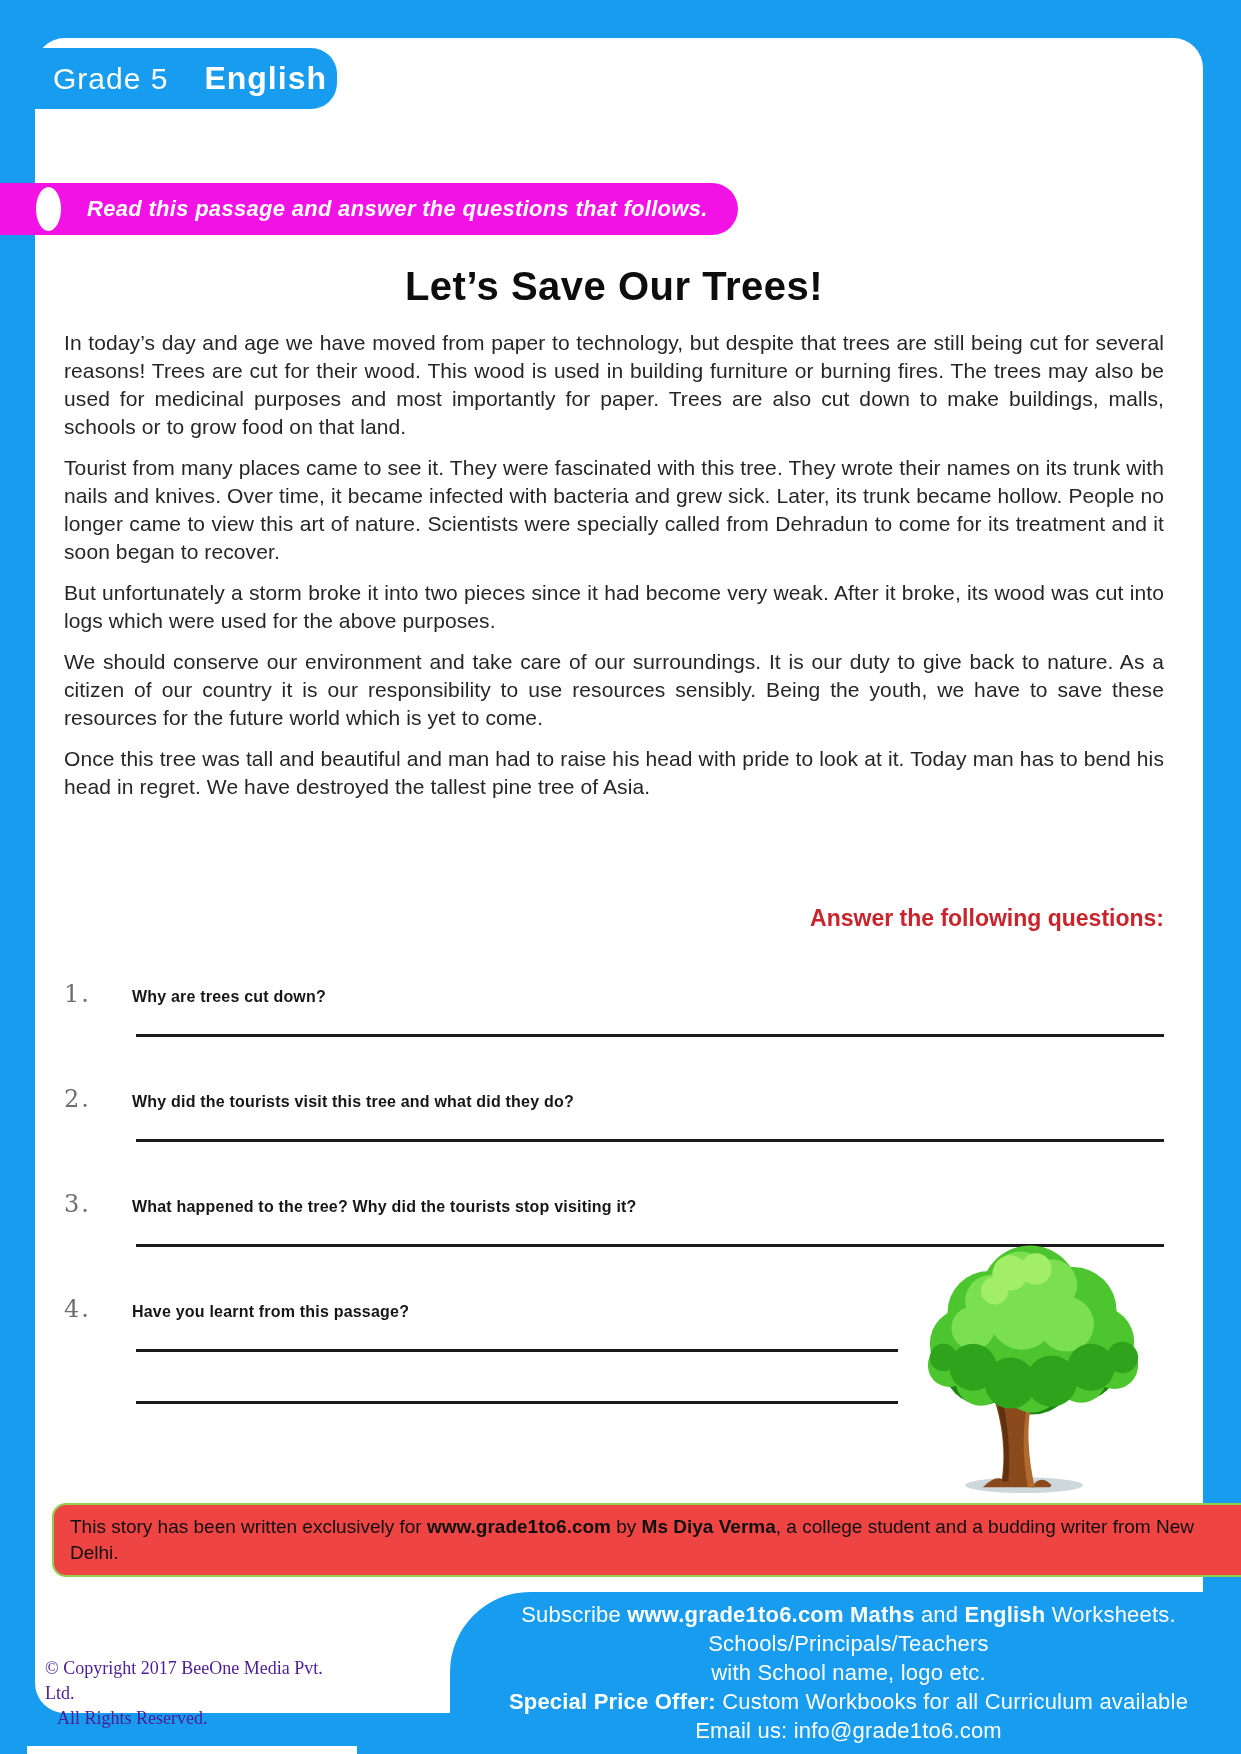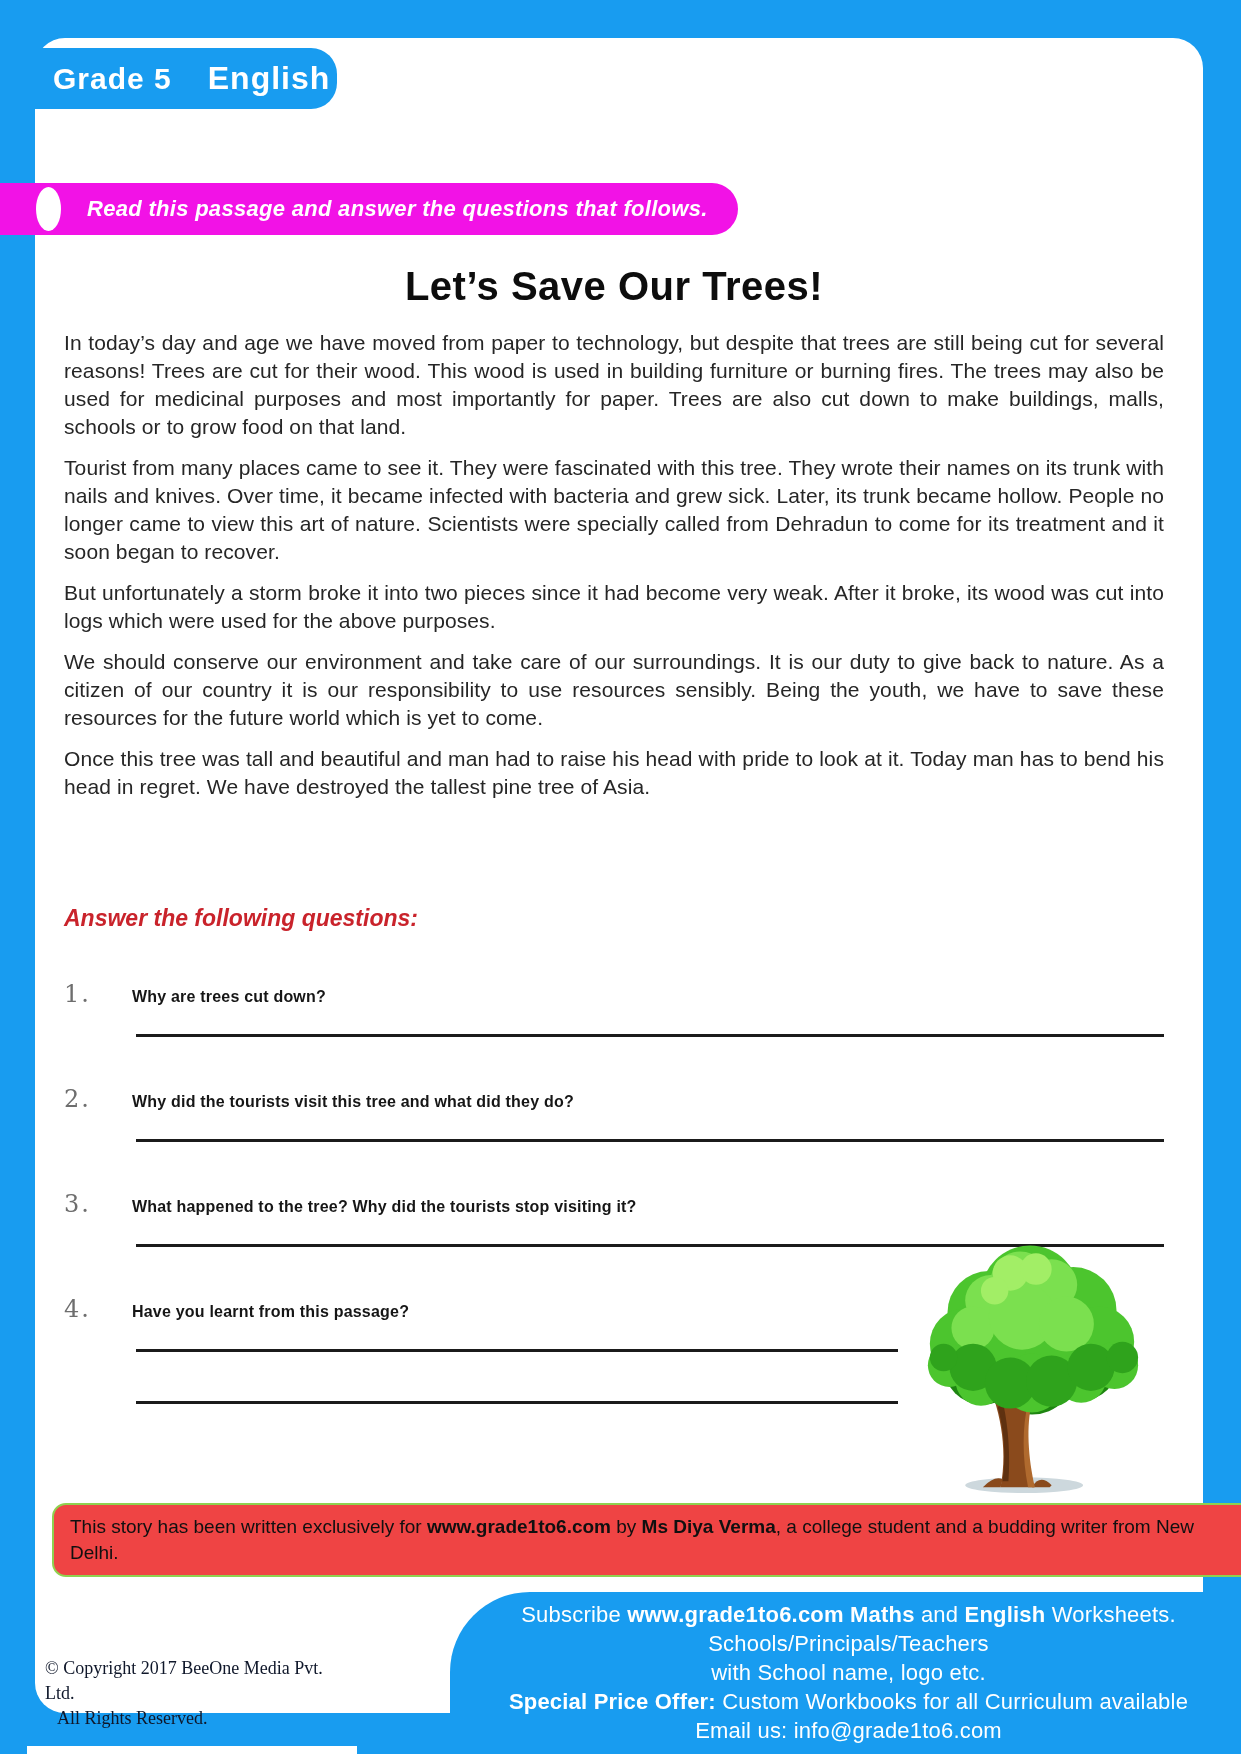--- a/index.html
+++ b/index.html
@@ -13,37 +13,37 @@
   }
   *{margin:0;padding:0;box-sizing:border-box;}
   body{font-family:"Liberation Sans","DejaVu Sans",sans-serif;}
   .canvas{position:relative;width:1241px;height:1754px;background:var(--frame-blue);overflow:hidden;}
   .page{position:absolute;left:35px;top:38px;width:1168px;height:1675px;background:#ffffff;border-radius:30px;}
   .bottom-strip{position:absolute;left:27px;bottom:0;width:330px;height:8px;background:#ffffff;}
 
   
   .grade-tab{position:absolute;left:35px;top:48px;width:302px;height:61px;background:var(--frame-blue);
     border-radius:0 26px 26px 0;display:flex;align-items:center;padding-left:18px;color:#fff;}
-  .grade-tab .grade{font-size:30px;font-weight:700;letter-spacing:1px;}
+  .grade-tab .grade{font-size:30px;font-weight:400;letter-spacing:1px;}
   .grade-tab .subject{font-size:32px;font-weight:bold;margin-left:36px;letter-spacing:1px;}
 
   
   .banner{position:absolute;left:0;top:183px;height:52px;background:var(--banner-magenta);
     border-radius:0 26px 26px 0;display:inline-flex;align-items:center;padding-right:30px;}
   .banner .oval{width:25px;height:44px;background:#fff;border-radius:50%;margin-left:36px;flex:0 0 auto;}
   .banner .btxt{color:#fff;font-style:italic;font-weight:bold;font-size:22px;margin-left:26px;white-space:nowrap;letter-spacing:.3px;}
 
   
   .content{position:absolute;left:64px;top:240px;width:1100px;color:var(--ink);margin-top:24px;}
   .title{text-align:center;font-size:40px;font-weight:bold;color:#0d0d0d;letter-spacing:.5px;margin-bottom:20px;}
   .para{font-size:21px;line-height:28px;text-align:justify;margin-bottom:13px;letter-spacing:.1px;}
 
   
   .questions{position:absolute;left:64px;top:905px;width:1100px;}
-  .q-heading{color:var(--heading-red);font-weight:bold;font-style:italic;font-size:23px;}
+  .q-heading{color:var(--heading-red);font-weight:bold;font-size:23px;text-align:right;}
   .question{margin-top:48px;}
   .question:first-of-type{margin-top:24px;}
   .q-row{display:flex;align-items:baseline;}
   .q-num{font-family:"DejaVu Serif",serif;color:var(--num-gray);font-size:24px;width:68px;flex:0 0 auto;letter-spacing:2px;}
   .q-text{font-weight:bold;font-size:16px;color:#161616;letter-spacing:.2px;}
   .answer-line{margin-left:72px;margin-top:26px;border-bottom:3px solid var(--line-ink);height:0;width:1028px;}
   .answer-line.short{width:762px;}
   .answer-line + .answer-line{margin-top:49px;}
 
   
@@ -51,21 +51,21 @@
 
   
   .note{position:absolute;left:52px;top:1503px;width:1204px;min-height:66px;border:2px solid var(--note-border-green);
     border-radius:14px;padding:9px 16px;font-size:19px;line-height:26px;color:#101010;background:#ef4444;}
 
   
   .footer-band{position:absolute;left:450px;top:1592px;right:0;bottom:0;background:var(--frame-blue);
     border-top-left-radius:80px;color:#fff;text-align:center;padding:8px 24px 0 30px;}
   .footer-band .fline{font-size:22px;line-height:29px;letter-spacing:.2px;}
   .copyright{position:absolute;left:45px;top:1656px;width:300px;font-family:"Liberation Serif","DejaVu Serif",serif;
-    font-size:18px;line-height:25px;color:#0f172a;}
+    font-size:18px;line-height:25px;color:#4c1d95;}
   .copyright .c2{padding-left:12px;}
 </style>
 </head>
 <body>
 
 <div class="canvas">
   <div class="page"></div>
   <div class="bottom-strip"></div>
 
   <div class="grade-tab">

